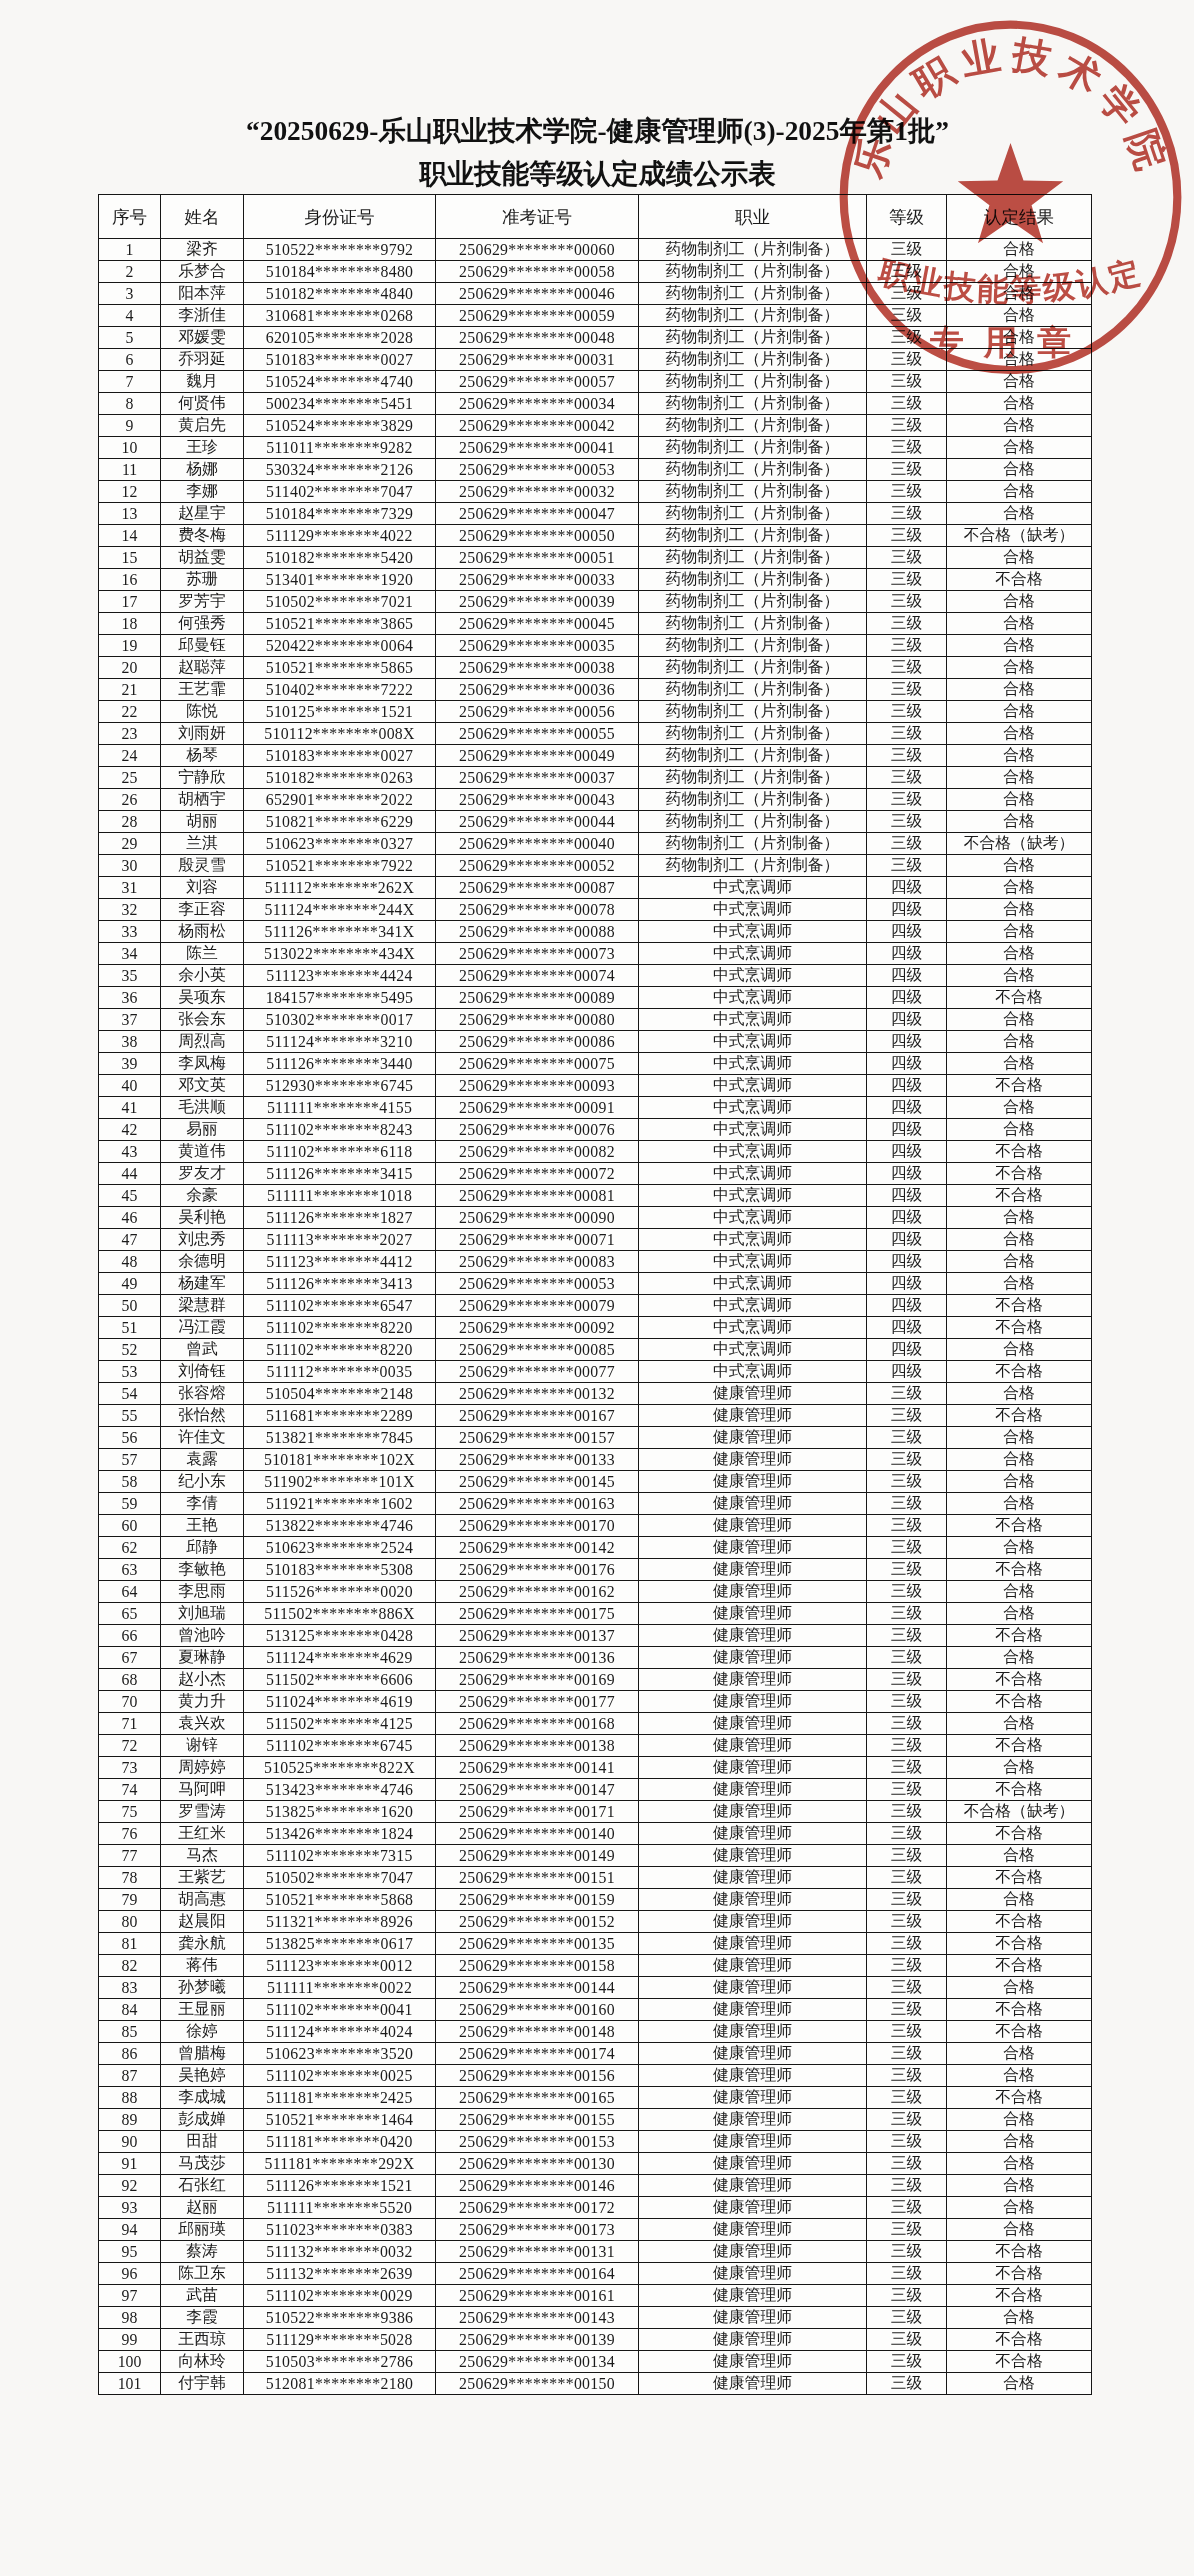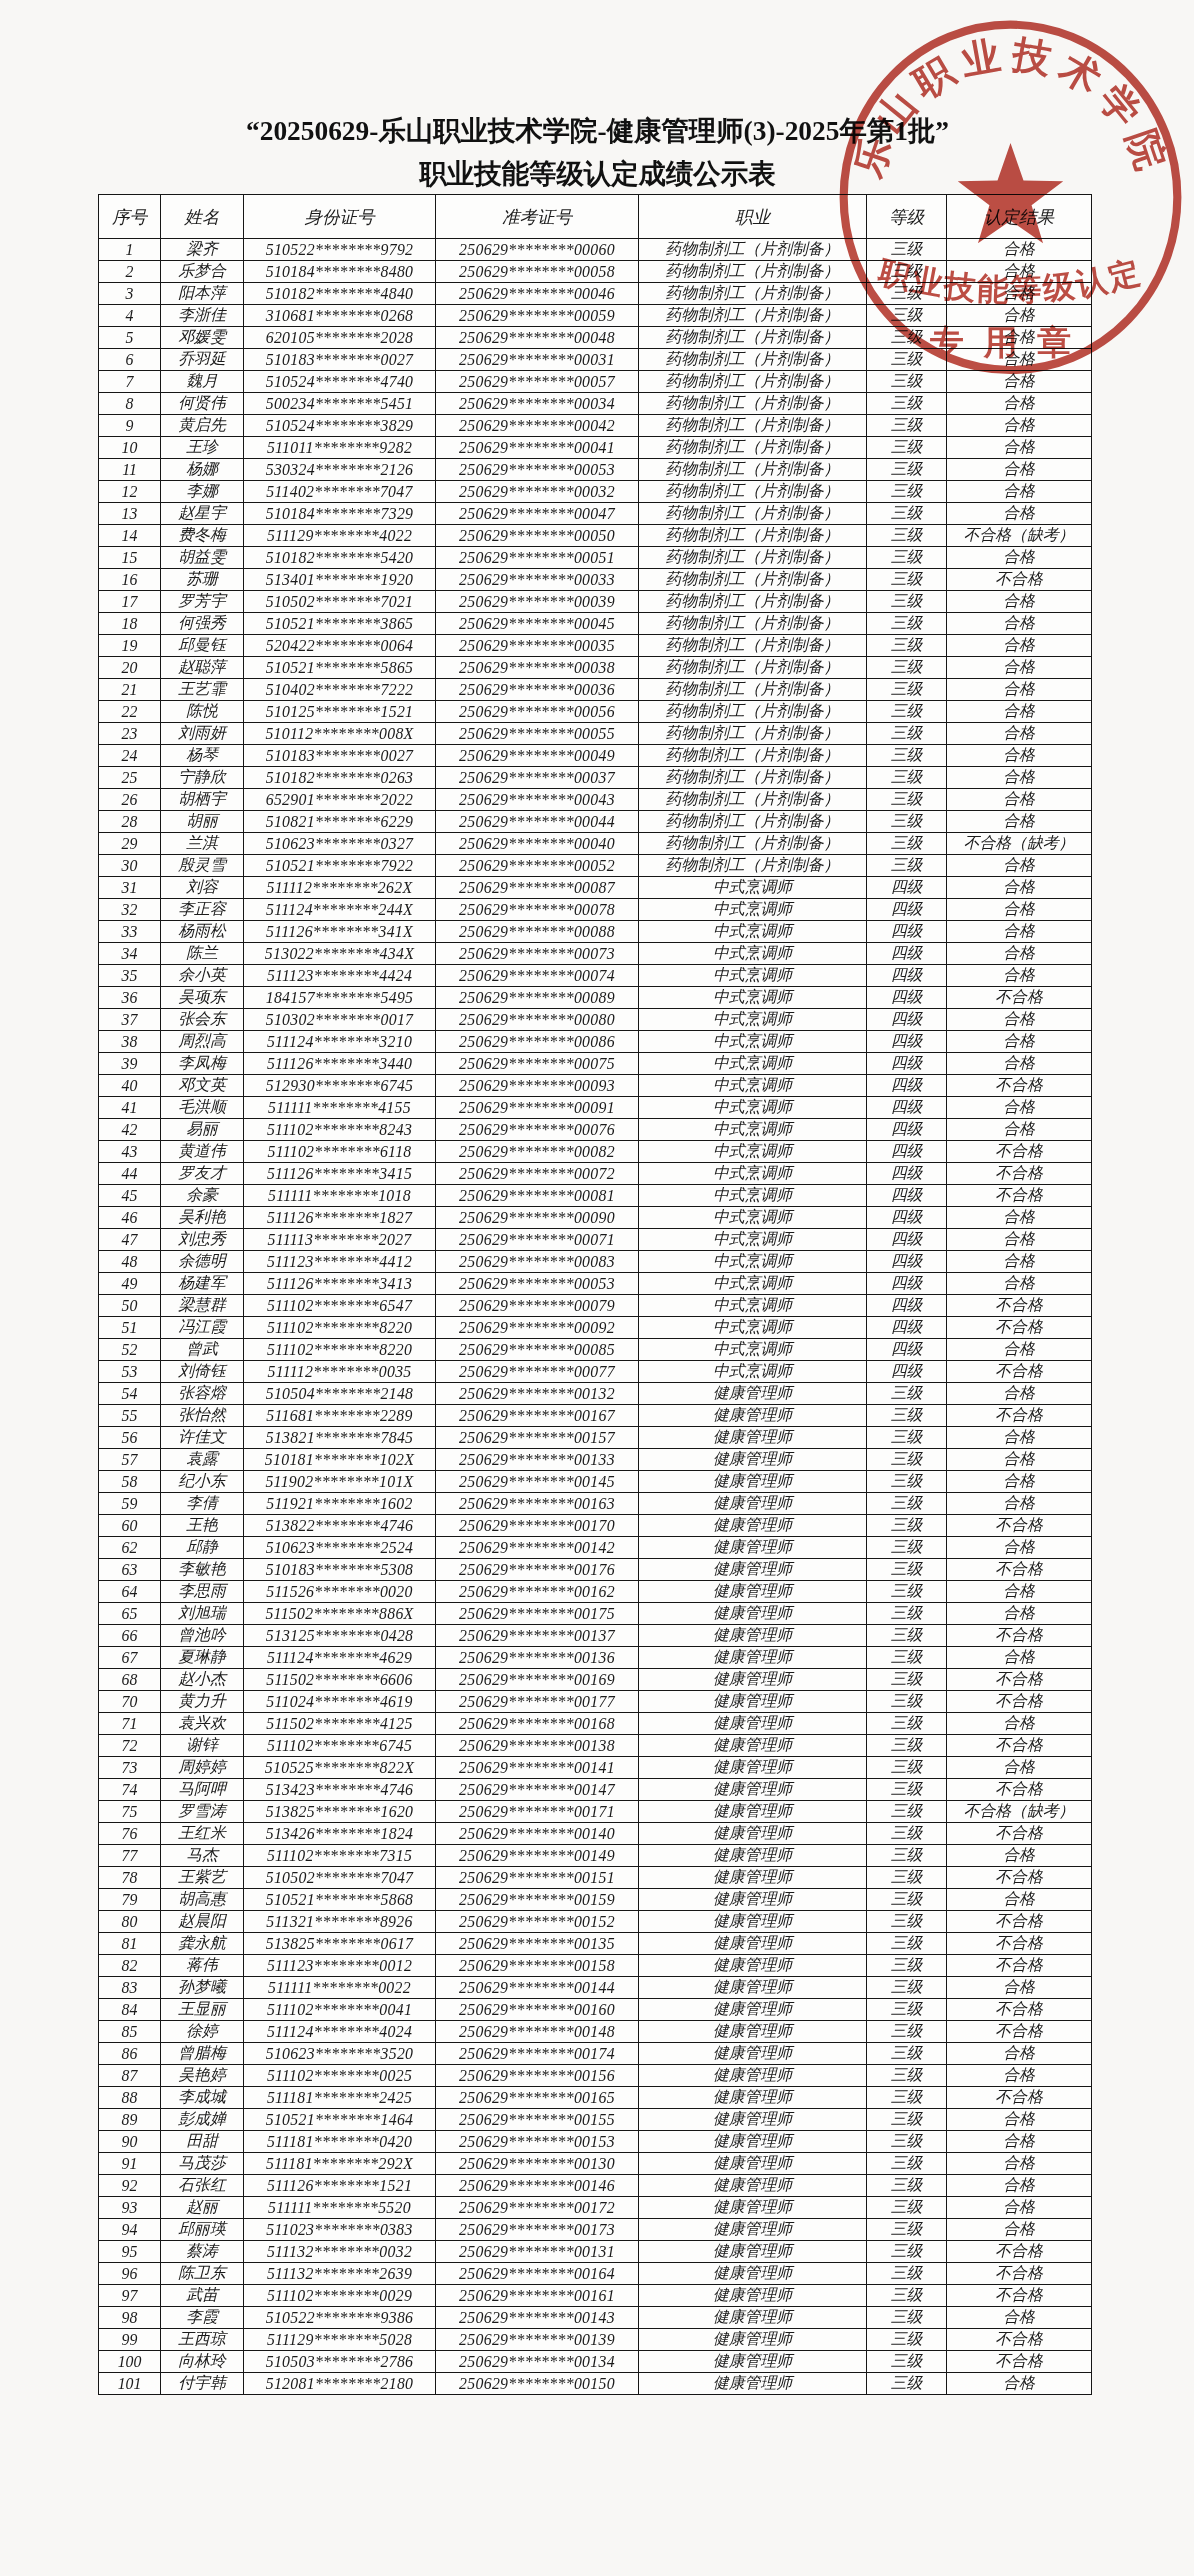--- a/index.html
+++ b/index.html
@@ -19,21 +19,20 @@
     line-height:43px;
     color:#111;
   }
   table.results{
     position:absolute;
     left:98px;top:194px;
     width:993px;
     border-collapse:collapse;
     table-layout:fixed;
     background:#fdfdfc;
-    font-style:italic;
   }
   table.results col.c-no{width:62px;}
   table.results col.c-name{width:83px;}
   table.results col.c-id{width:192px;}
   table.results col.c-exam{width:203px;}
   table.results col.c-occ{width:228px;}
   table.results col.c-level{width:80px;}
   table.results col.c-result{width:145px;}
   table.results td, table.results th{
     border:1.2px solid #161616;

